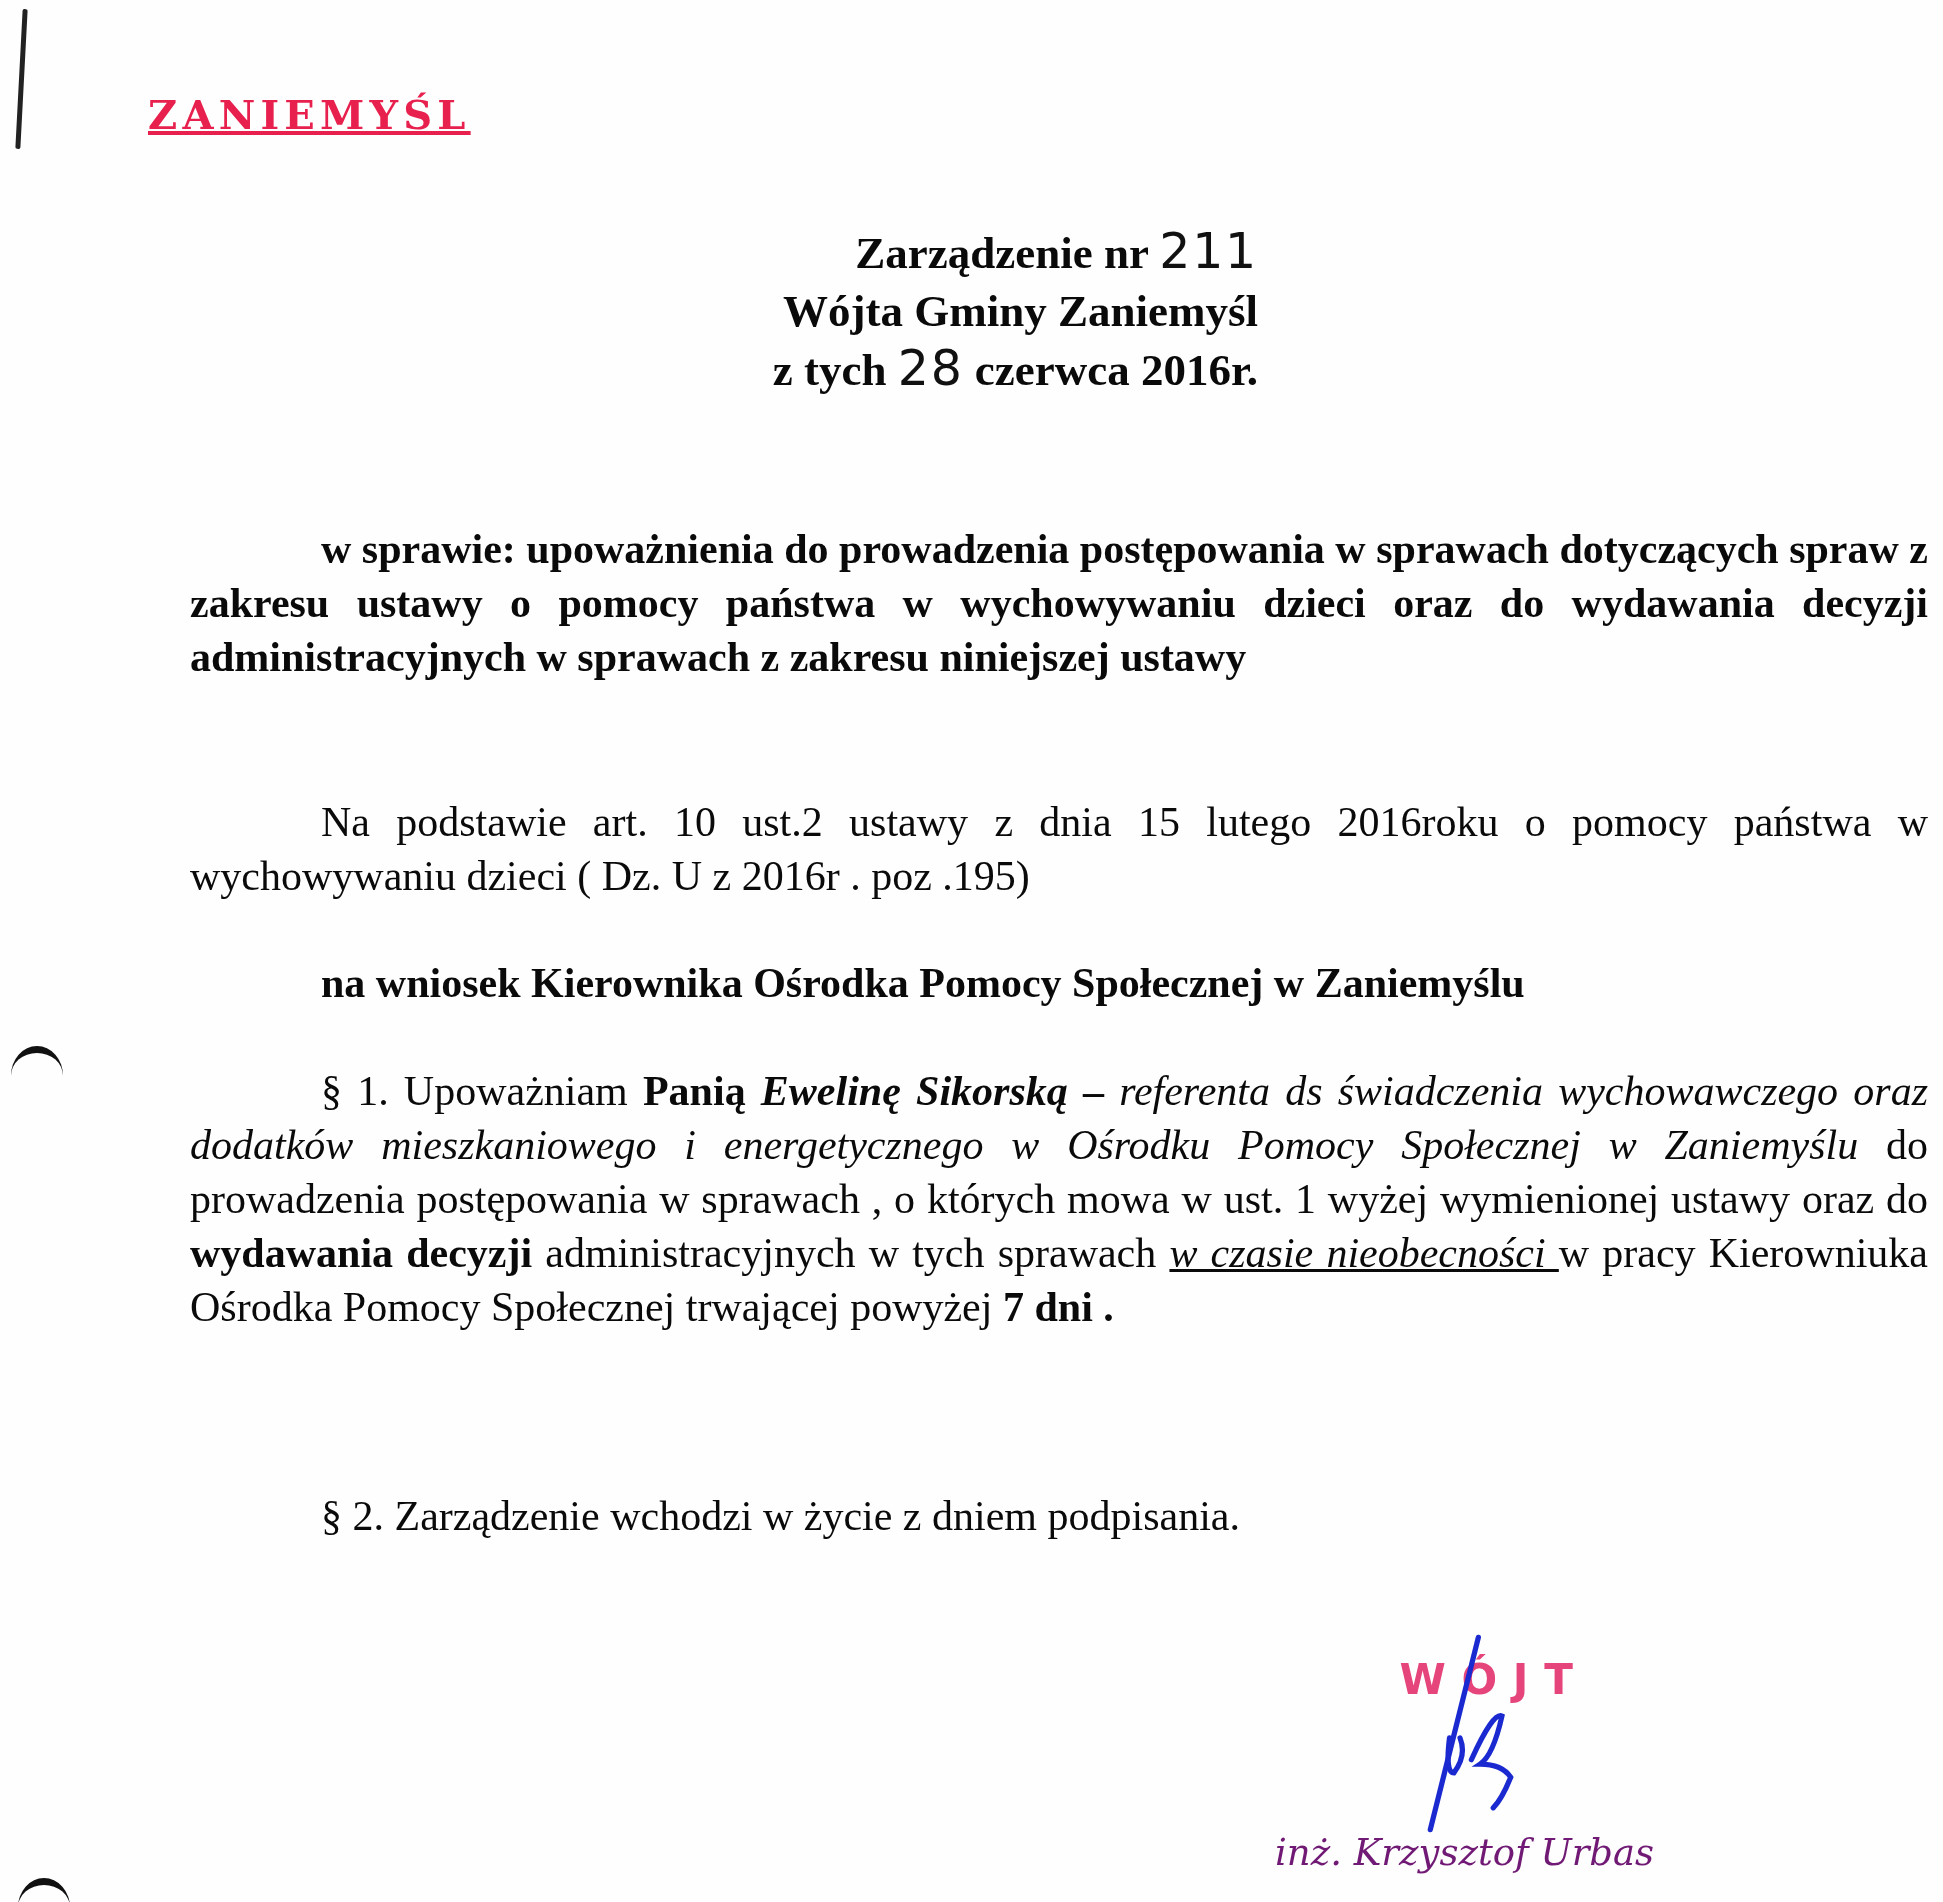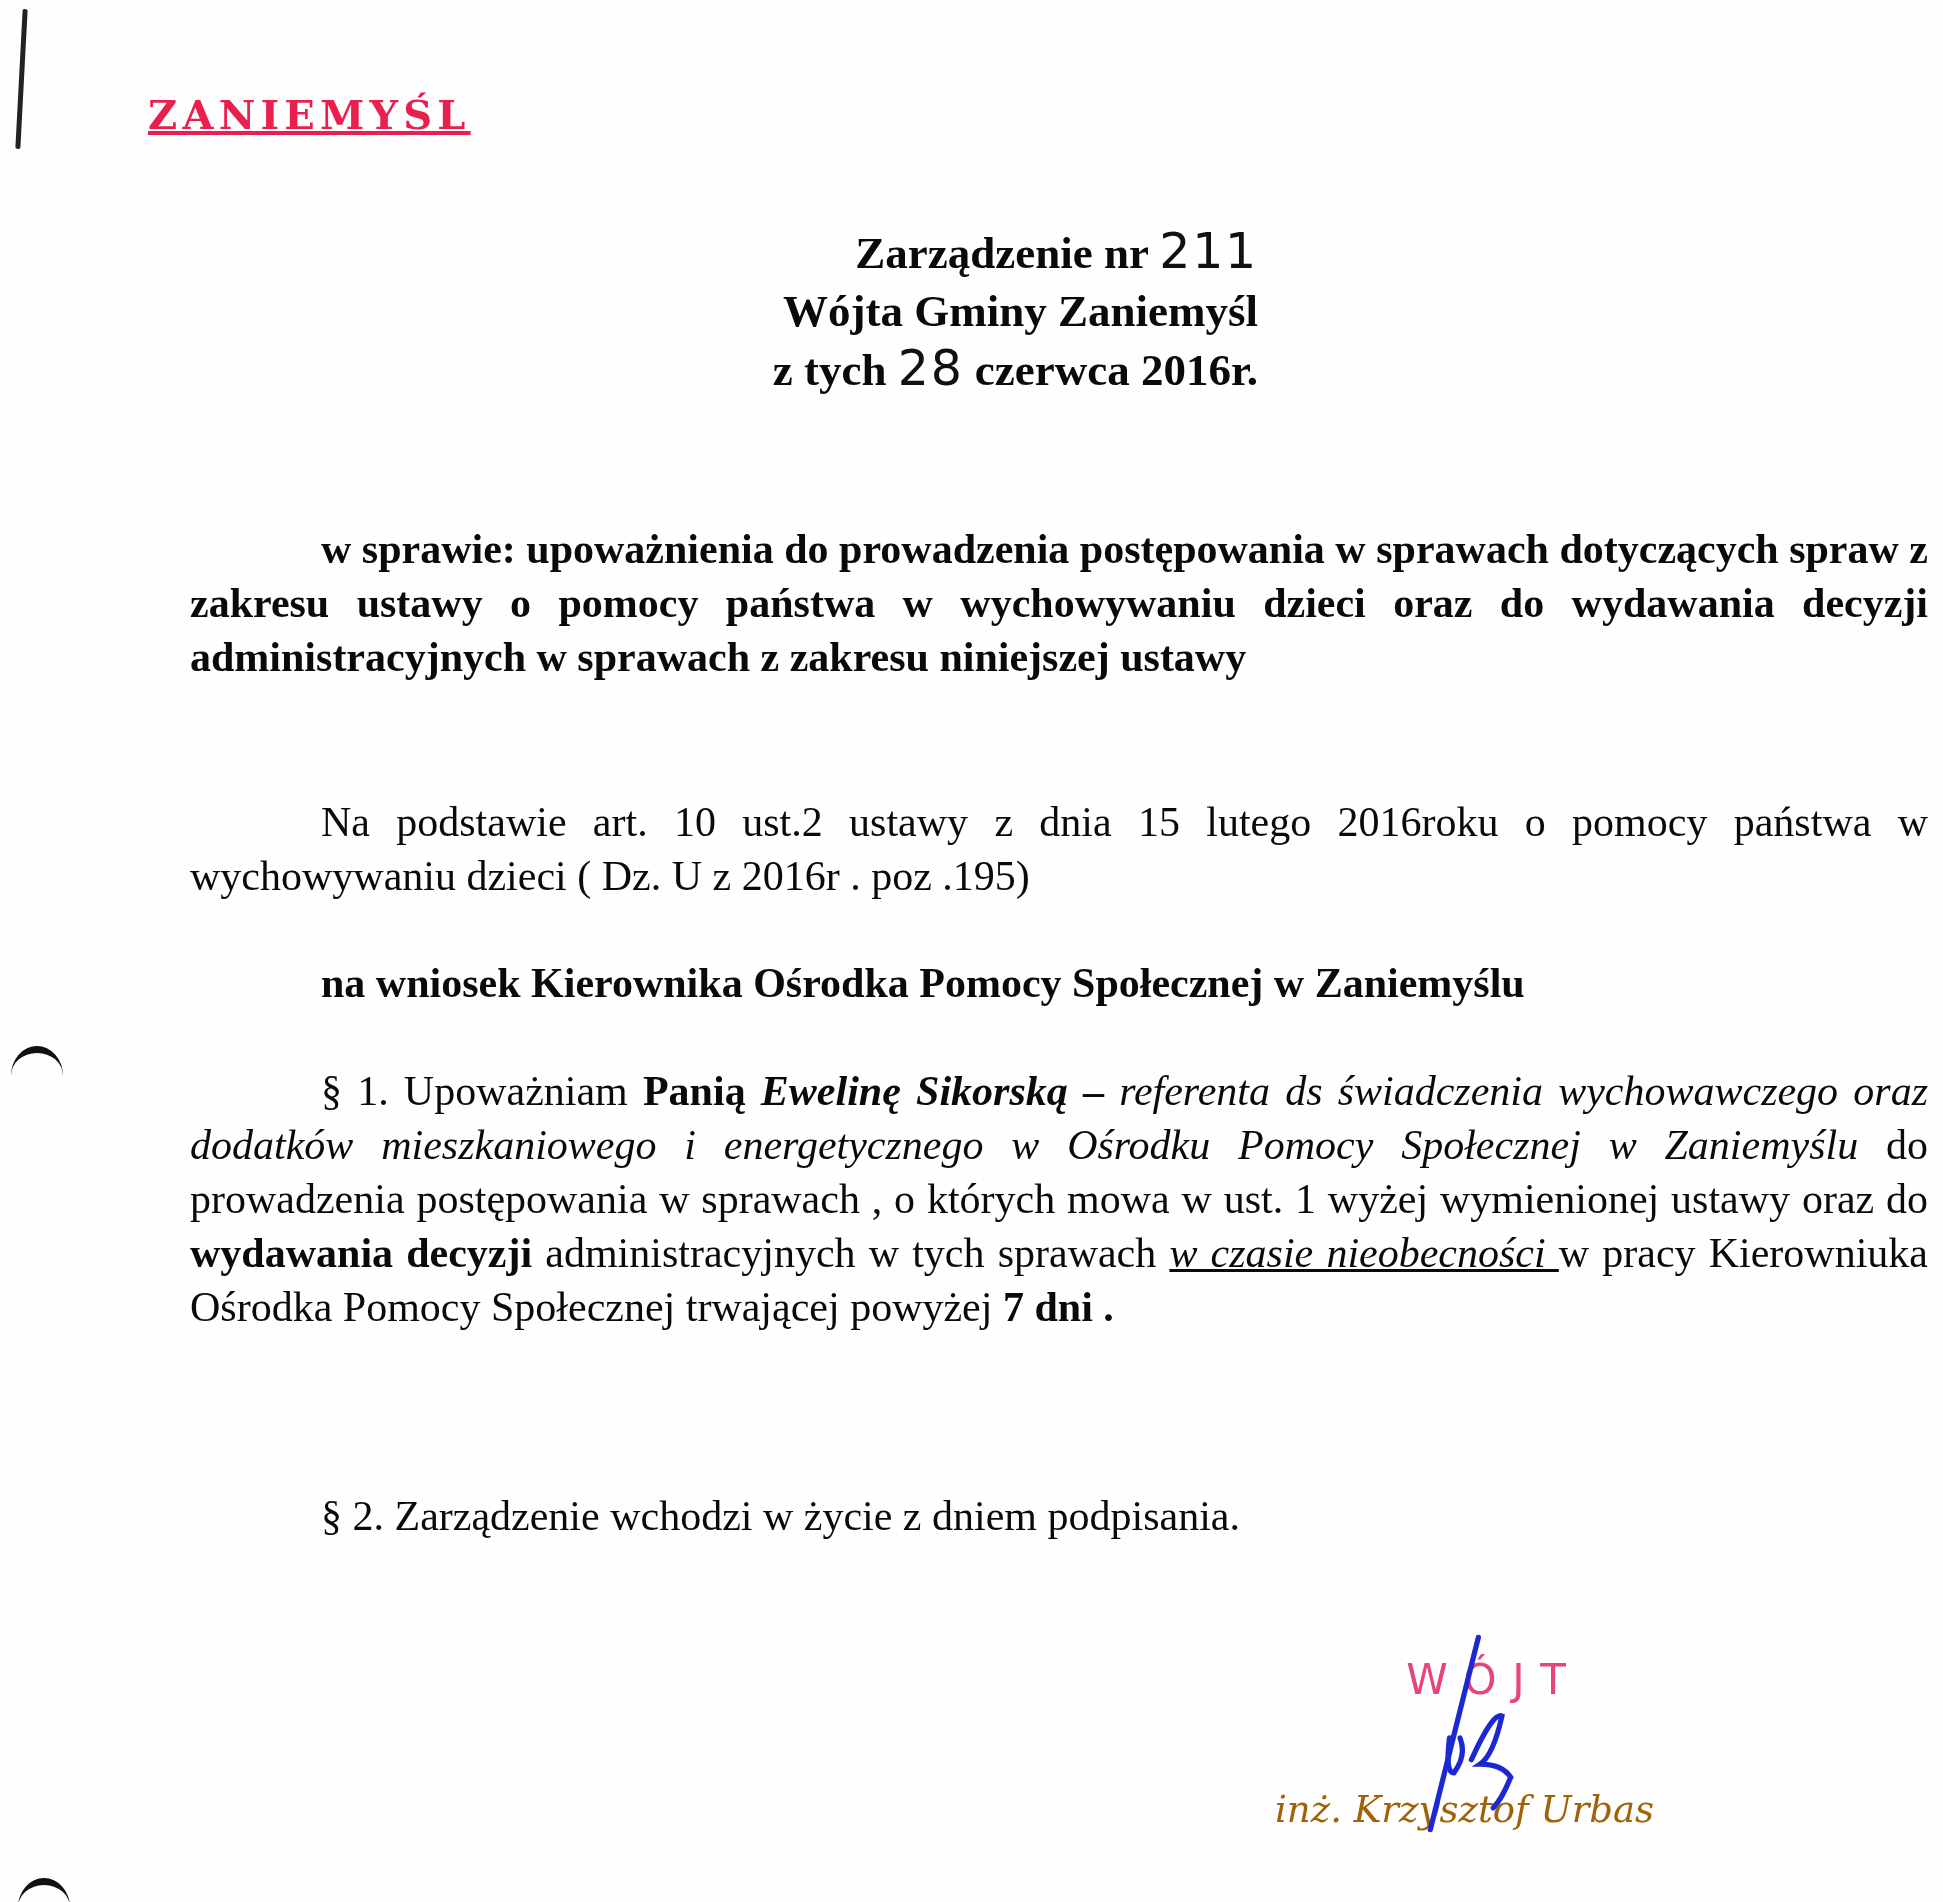--- a/index.html
+++ b/index.html
@@ -22,22 +22,22 @@
   }
   .hand { font-family:"DejaVu Sans", sans-serif; font-weight:normal; font-size:49px; color:#111; letter-spacing:1.7px; }
   .para {
     left:190px; width:1738px; font-size:42px; line-height:54px; text-align:justify;
   }
   .indent { text-indent:131px; }
   .bold { font-weight:bold; }
   .ital { font-style:italic; }
   .uline { text-decoration:underline; text-decoration-thickness:2.6px; }
   .stamp-sig { left:1363px; top:1655px; width:262px; text-align:center;
-    color:#e5457a; font-family:"DejaVu Sans", sans-serif; font-weight:normal; font-size:42px; letter-spacing:15.7px; }
-  .stamp-name { left:1275px; top:1788px; color:#a16207;
+    color:#e5457a; font-family:"DejaVu Sans", sans-serif; font-weight:bold; font-size:42px; letter-spacing:15.7px; }
+  .stamp-name { left:1275px; top:1831px; color:#701a75;
     font-family:"DejaVu Serif", serif; font-style:italic; font-size:37px; }
   .mark { left:19px; top:8.7px; width:5.2px; height:140px; background:#222; transform:rotate(3deg); border-radius:1.7px; }
   .punch { width:52px; height:52px; border-top:7.9px solid #111; border-radius:50%; }
 </style>
 </head>
 <body>
 
 <div class="abs mark"></div>
 
 <div class="abs stamp-top">

